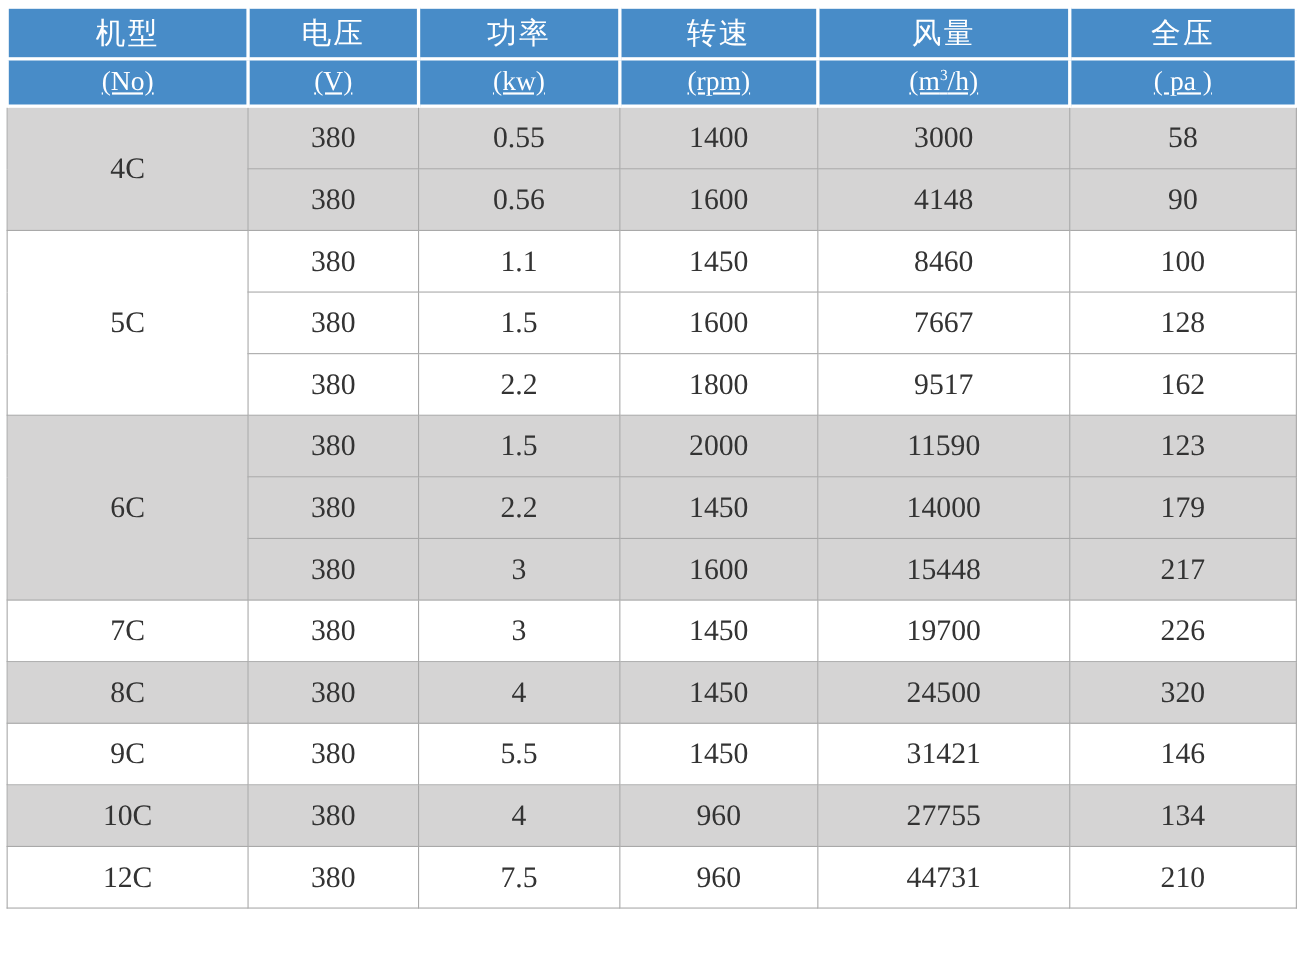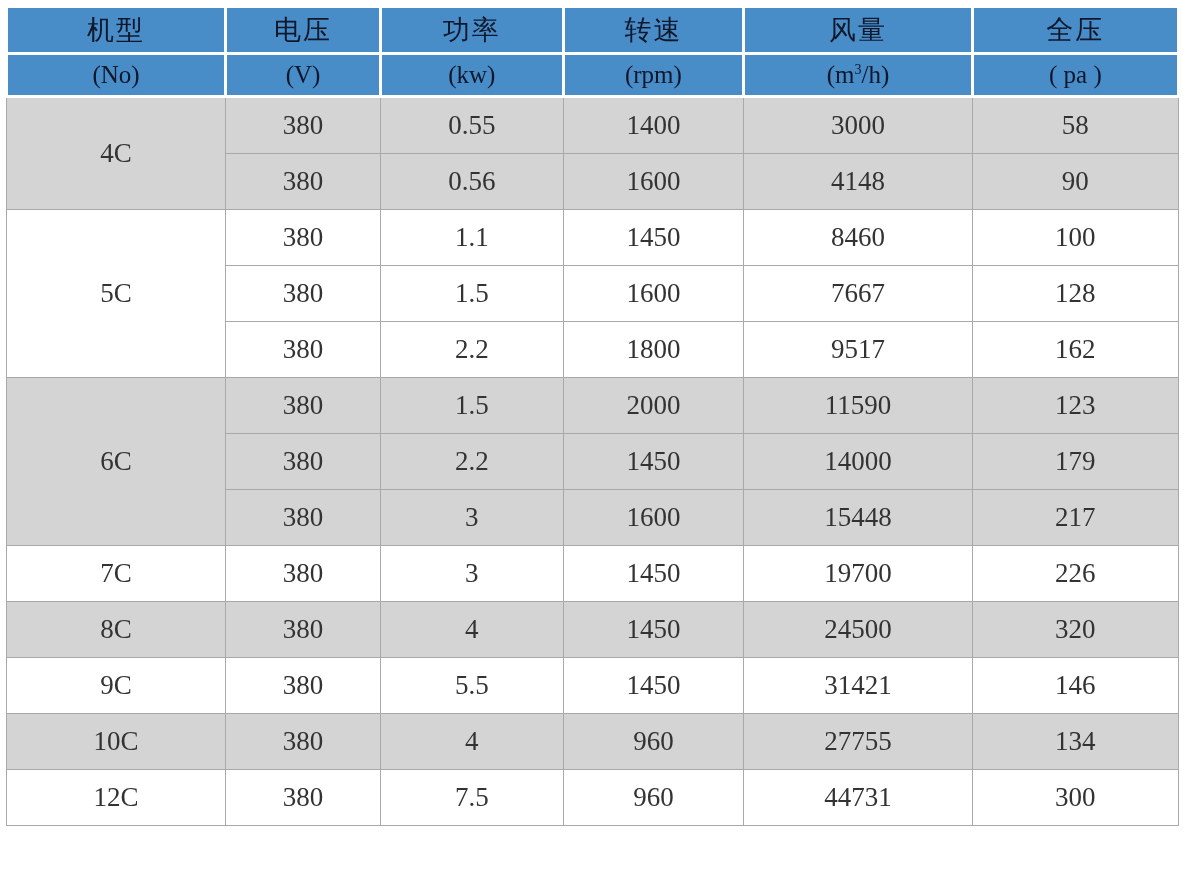--- a/index.html
+++ b/index.html
@@ -15,38 +15,39 @@
     background: #ffffff;
   }
   table.spec-table {
     width: 1175px;
     border-collapse: collapse;
     table-layout: fixed;
   }
   
   table.spec-table thead th {
     background: #488cc8;
-    color: #0f172a;
+    color: #ffffff;
     border: 3px solid #ffffff;
     text-align: center;
     vertical-align: middle;
     font-weight: normal;
     padding: 0;
   }
   tr.head-row-cn th {
     height: 44px;
     font-family: "Liberation Sans", "DejaVu Sans", sans-serif;
     font-size: 27px;
     font-weight: bold;
     letter-spacing: 2px;
   }
   tr.head-row-unit th {
     height: 40px;
     font-family: "Liberation Serif", "DejaVu Serif", serif;
     font-size: 25px;
+    text-decoration: underline;
   }
   tr.head-row-unit sup {
     font-size: 14px;
     line-height: 0;
   }
   
   table.spec-table tbody td {
     border: 1px solid #a9a9a9;
     text-align: center;
     vertical-align: middle;
@@ -181,17 +182,17 @@
           <td class="shade-gray">960</td>
           <td class="shade-gray">27755</td>
           <td class="shade-gray">134</td>
         </tr>
         <tr>
           <td rowspan="1" class="shade-white">12C</td>
           <td class="shade-white">380</td>
           <td class="shade-white">7.5</td>
           <td class="shade-white">960</td>
           <td class="shade-white">44731</td>
-          <td class="shade-white">300</td>
+          <td class="shade-white">210</td>
         </tr>
       </tbody>
   </table>
 </div>
 
 </body></html>

